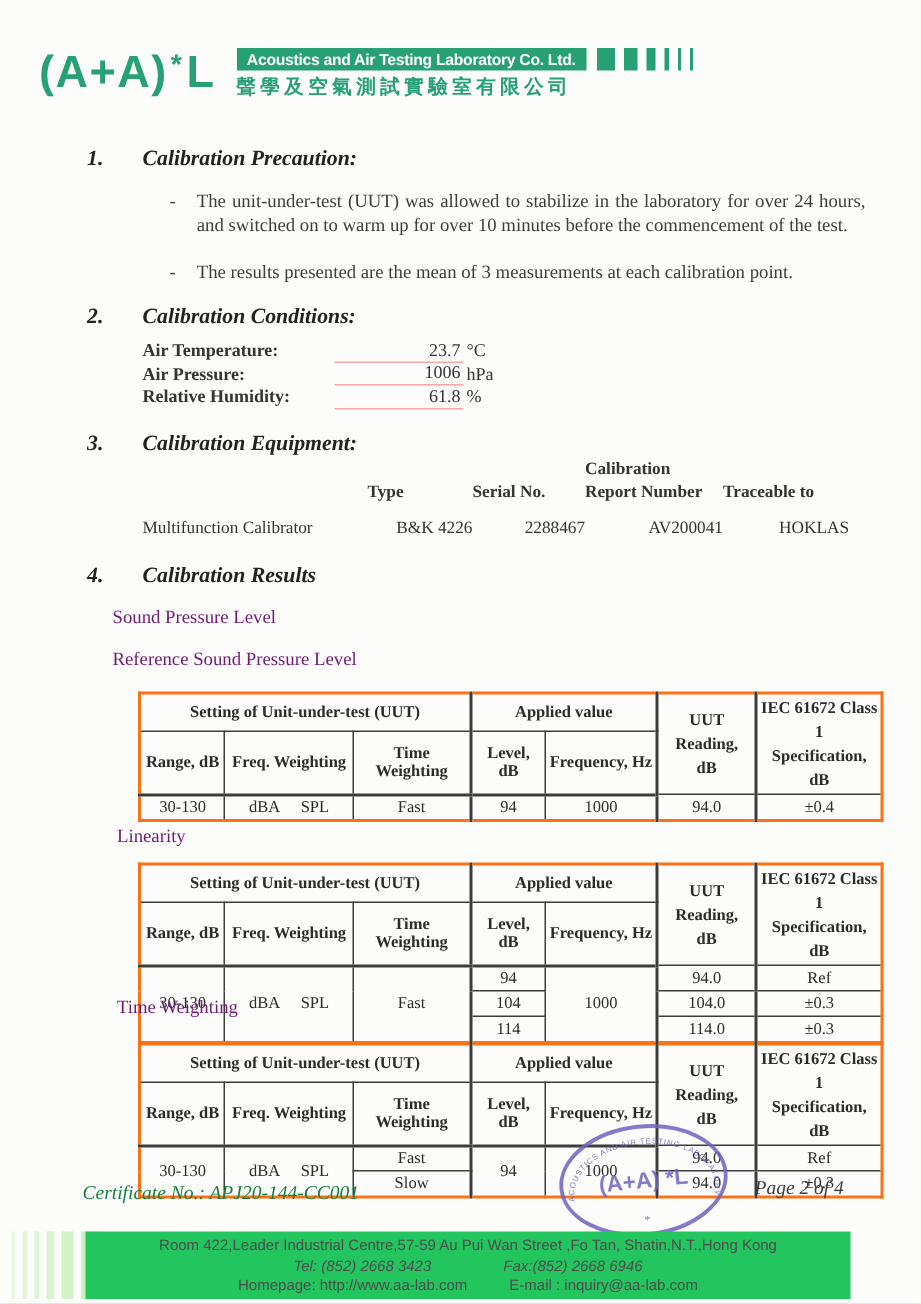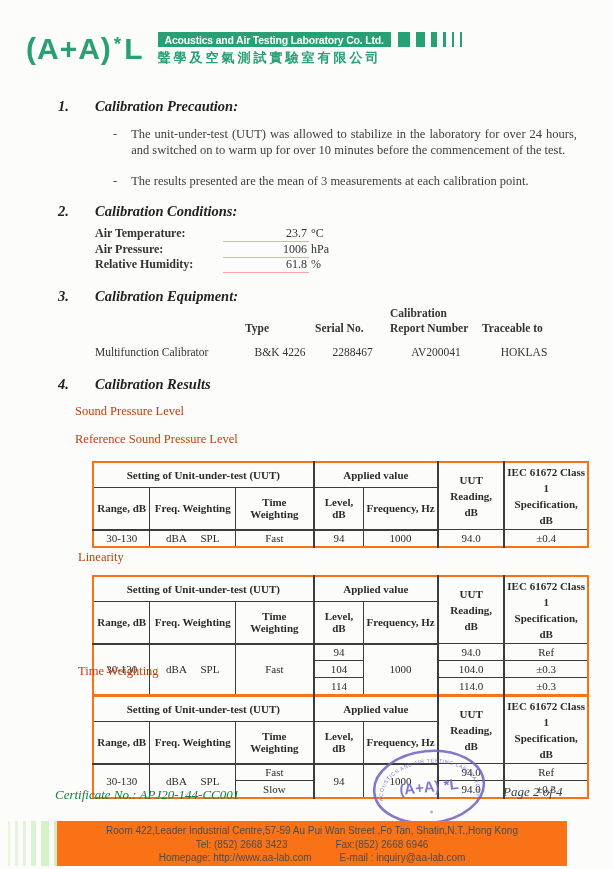--- a/index.html
+++ b/index.html
@@ -30,37 +30,37 @@
   .sec-head { position:absolute; left:58px; font-weight:bold; font-style:italic;
               font-size:14.5px; color:#222; white-space:nowrap; }
   .sec-num { display:inline-block; width:37px; }
 
   .bullet { position:absolute; left:113px; width:464px; display:flex; gap:14px;
             font-size:12.5px; color:#3d3d3d; line-height:1.28; }
   .bullet .txt { text-align:justify; }
 
   
   .cond { position:absolute; left:95px; top:226px; font-size:12px; color:#333; }
-  .cond-row { display:flex; height:15.5px; align-items:flex-start; }
+  .cond-row { display:flex; height:15.5px; align-items:center; }
   .cond-label { font-weight:bold; width:128px; }
   .cond-val { width:86px; border-bottom:1px solid #fca5a5; text-align:right; padding-right:2px; }
   .cond-unit { margin-left:2px; }
 
   
   .equip { position:absolute; left:95px; top:306px; font-size:11.5px; color:#333; }
   .eq-row { display:flex; align-items:flex-end; }
   .eq-head div { font-weight:bold; line-height:1.3; }
   .eq-c1{width:150px; text-align:left !important;} .eq-c2{width:70px} .eq-c3{width:75px}
   .eq-c4{width:92px} .eq-c5{width:84px}
   .eq-vals { margin-top:10px; }
-  .eq-vals div { text-align:center; }
+  .eq-vals div { text-align:right; }
   .eq-vals .eq-c1 { font-weight:normal; text-align:left; }
 
   
-  .sublabel { position:absolute; font-size:12.5px; color:#c2410c; white-space:nowrap; }
+  .sublabel { position:absolute; font-size:12.5px; color:#701a75; white-space:nowrap; }
 
   
   table.rt { position:absolute; left:92px; width:497px; border-collapse:collapse;
              font-size:11px; color:#2b2b2b; table-layout:fixed; }
   .rt th, .rt td { border:1px solid #3c3c3c; text-align:center; vertical-align:middle;
                    padding:1px 2px; height:17px; font-weight:normal; overflow:hidden; }
   .rt th { font-weight:bold; }
   .rt { border:2px solid #f97316; }
   .rt .bL { border-left-width:2px; }
   .rt tr.h2 th { border-bottom-width:2px; }
@@ -70,24 +70,24 @@
   
   .cert { position:absolute; left:55px; top:787px; font-style:italic; font-size:13px; color:#15803d; white-space:nowrap; }
   .pagenum { position:absolute; left:503px; top:784px; font-style:italic; font-size:13px; color:#3d3d3d; }
   .stamp { position:absolute; left:369px; top:746px; width:120px; height:82px;
            transform:rotate(-6deg); opacity:.85; }
   .addr-bars { position:absolute; left:8px; top:821px; height:45px; display:flex; gap:5px; }
   .addr-bars span { background:#cbeebc; display:block; }
   .ab1{width:2px;opacity:.45} .ab2{width:2.5px;opacity:.5} .ab3{width:3px;opacity:.6}
   .ab4{width:5px;opacity:.7} .ab5{width:8px;opacity:.8} .ab6{width:12px;opacity:.95}
   .addr { position:absolute; left:57px; top:821px; width:510px; height:45px;
-          background:#f97316; font-family:"Liberation Sans", sans-serif; font-size:10px;
+          background:#22c55e; font-family:"Liberation Sans", sans-serif; font-size:10px;
           color:#4c4c4c; text-align:center; line-height:13.5px; padding-top:3px; }
   .addr .l2, .addr .l3 { display:flex; justify-content:center; }
-  .addr .l2 { gap:48px; } .addr .l3 { gap:28px; }
+  .addr .l2 { gap:48px;font-style:italic; } .addr .l3 { gap:28px; }
 </style>
 </head>
 <body>
 
 <div class="page">
 
   <div class="hdr">
     <div class="logo"><span>(A+A)</span><span class="star">*</span><span>L</span></div>
     <div class="hdr-right">
       <div class="banner-row">

